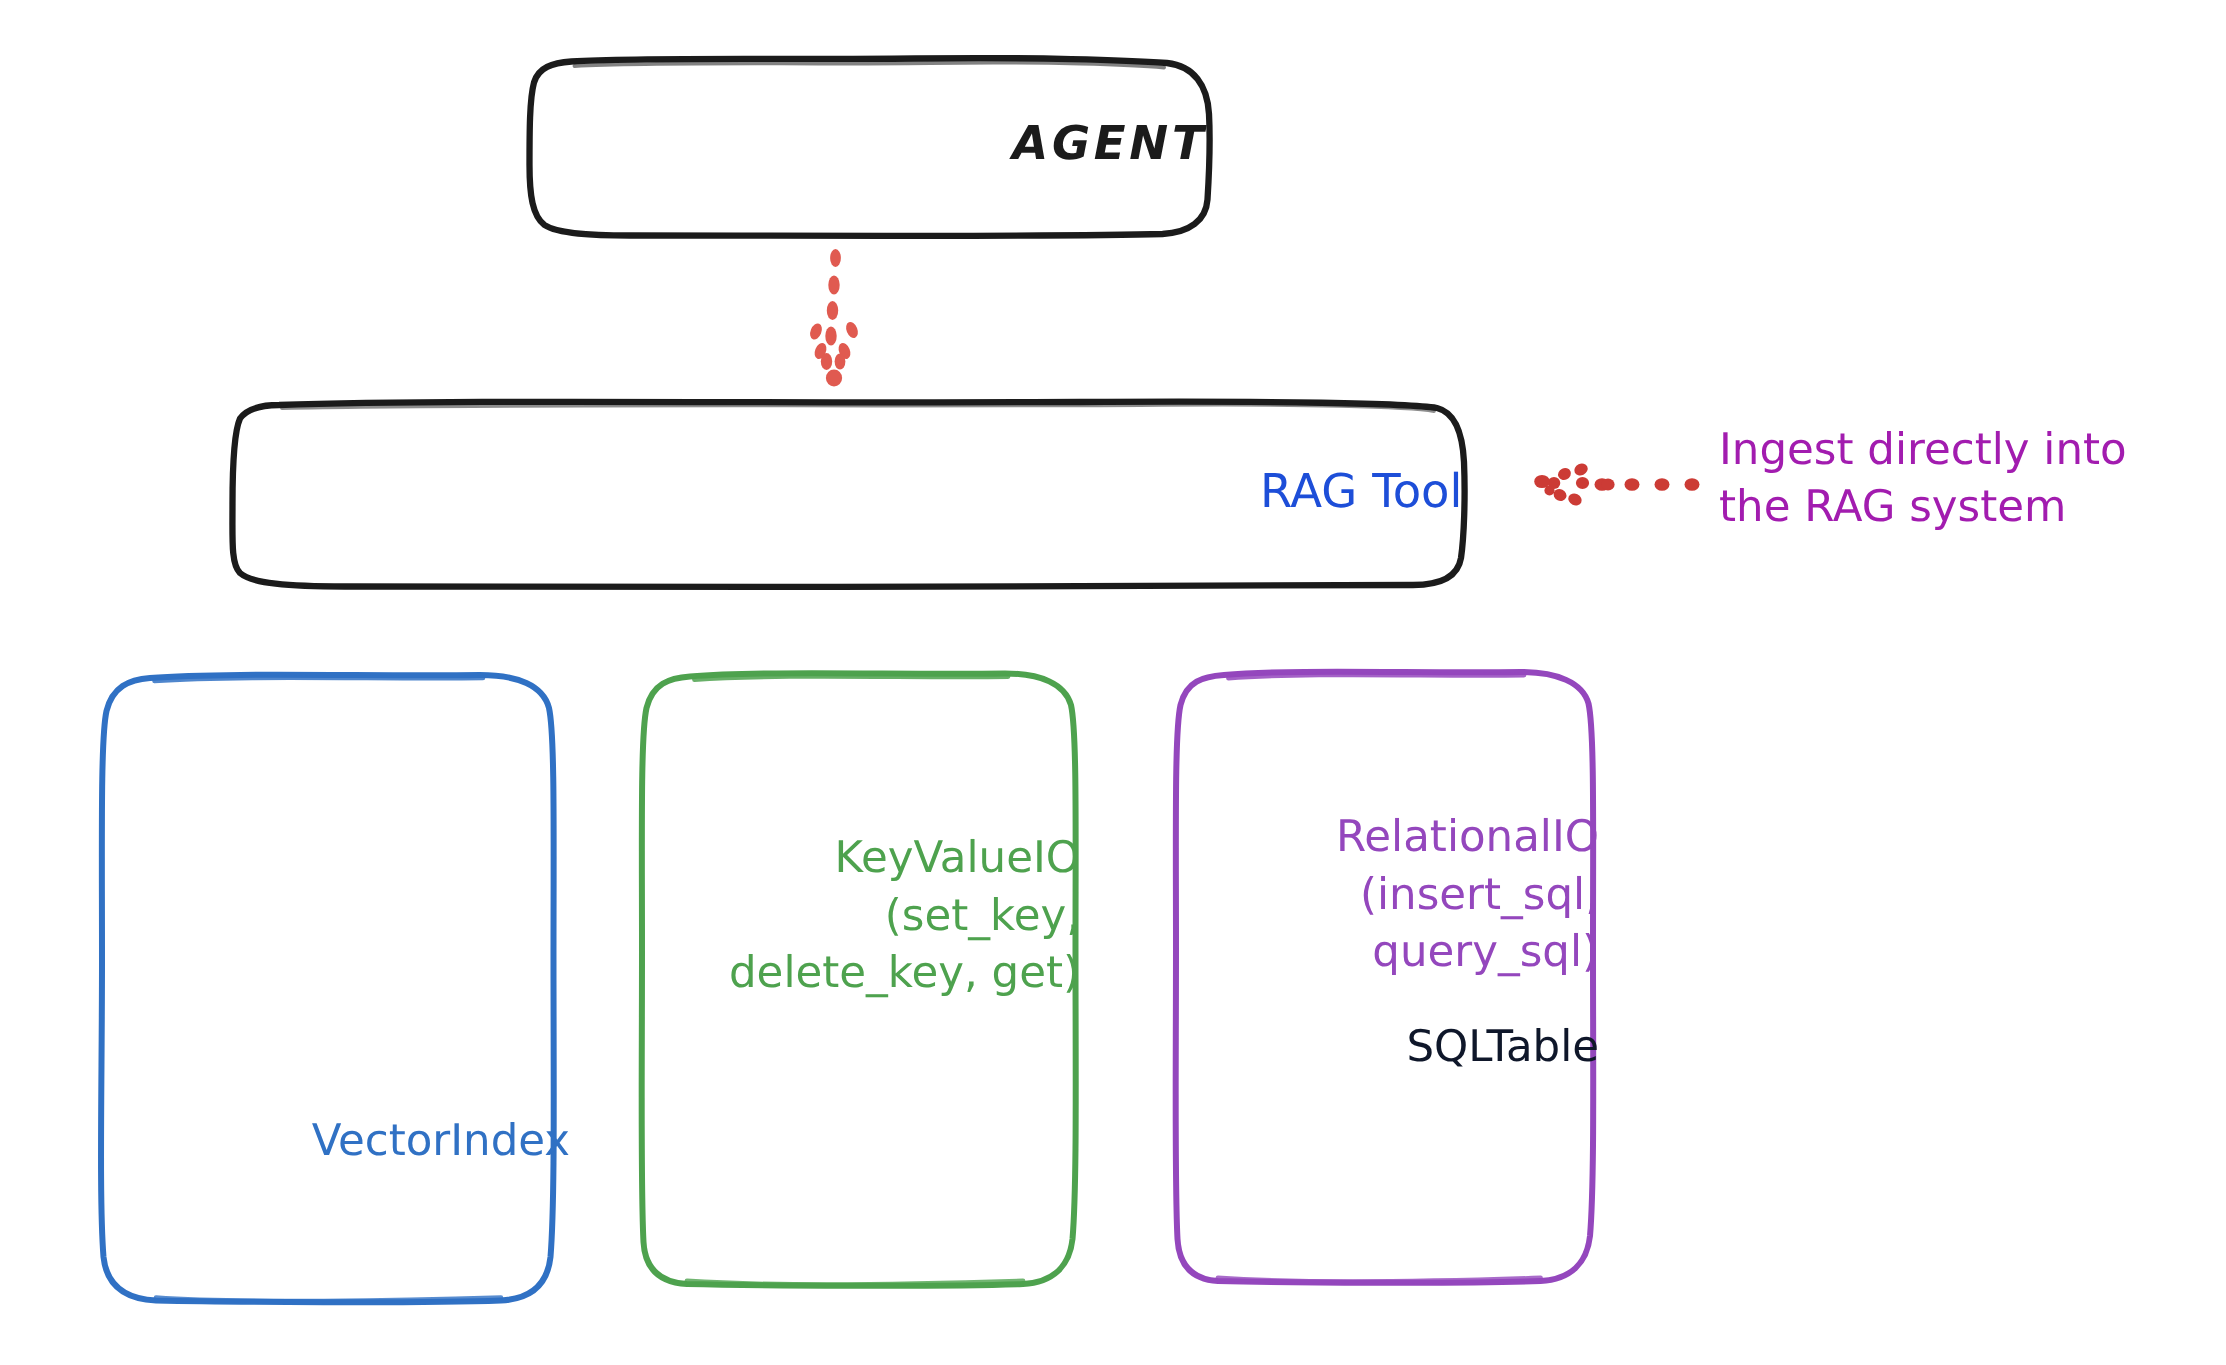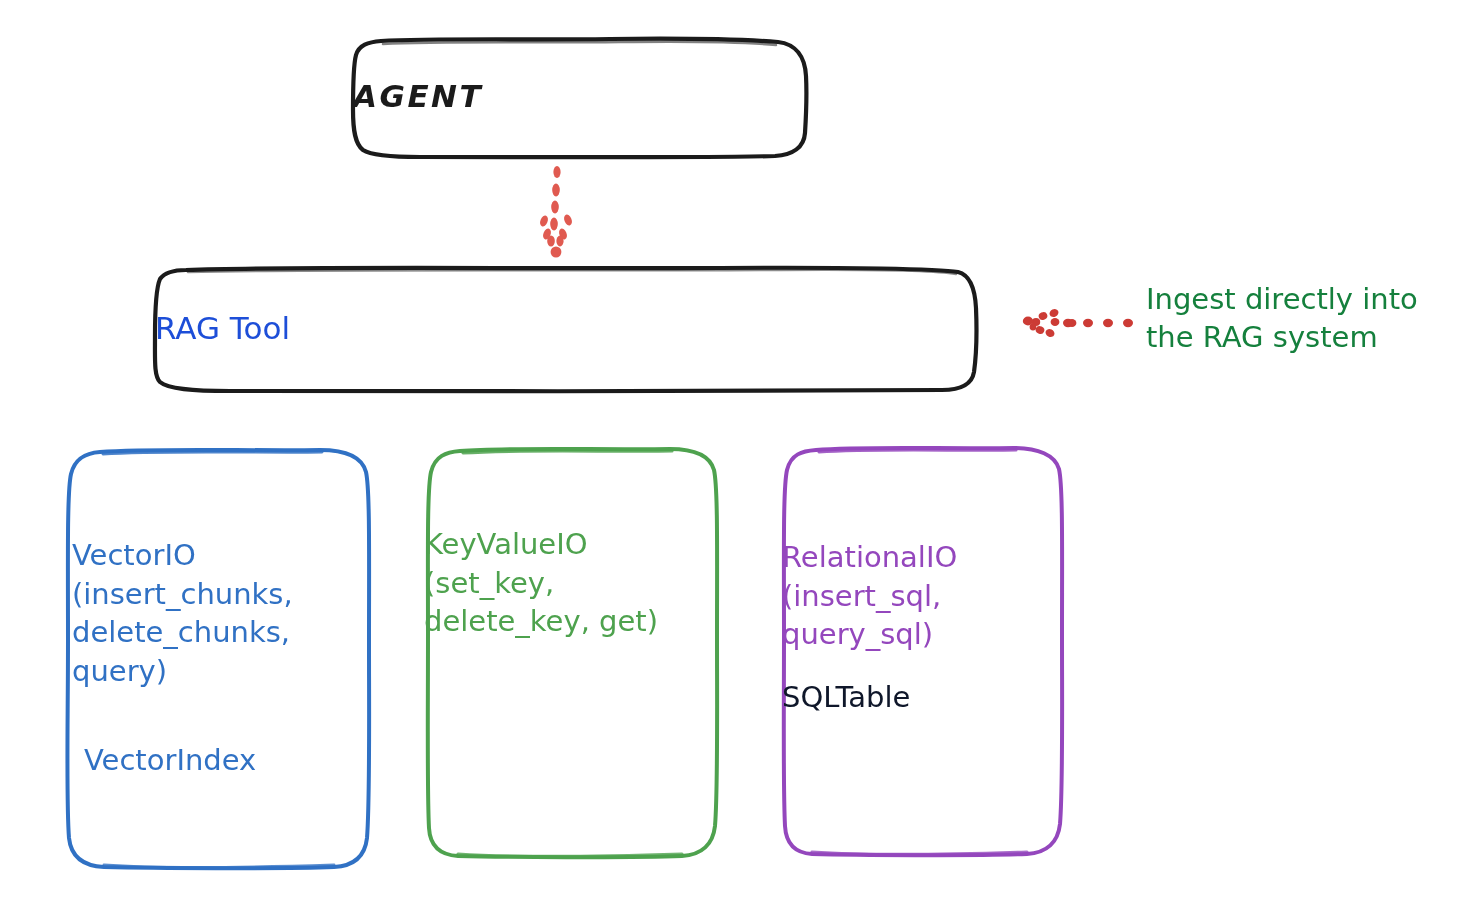--- a/index.html
+++ b/index.html
@@ -22,21 +22,21 @@
   }
   #sketch {
     position: absolute;
     left: 0;
     top: 0;
     width: 1484px;
     height: 910px;
   }
   .node-label {
     position: absolute;
-    text-align: left;
+    text-align: right;
     line-height: 1.30;
     white-space: pre-line;
     user-select: none;
   }
   
   #agent-label {
     left: 353px;
     top: 76px;
     width: 452px;
     font-size: 31px;
@@ -61,35 +61,35 @@
     font-size: 29px;
     font-weight: 500;
     line-height: 1.33;
   }
   .col-index {
     font-size: 29px;
     font-weight: 500;
   }
   #vector-api   { left: 72px;  top: 536px; width: 296px; color: #3071c4; }
   #vector-index { left: 84px;  top: 742px; width: 296px; color: #3071c4; }
-  #kv-api       { left: 424px; top: 525px; width: 296px; color: #4ea24e; }
+  #kv-api       { left: 424px; top: 552px; width: 296px; color: #4ea24e; }
   #kv-index     { left: 424px; top: 706px; width: 296px; color: #4ea24e; }
   #rel-api      { left: 782px; top: 538px; width: 284px; color: #9447bd; }
   #rel-index    { left: 782px; top: 679px; width: 284px; color: #0f172a; }
   
   #ingest-note {
     position: absolute;
     left: 1146px;
     top: 280px;
     width: 330px;
     text-align: left;
     font-size: 29px;
     font-weight: 500;
     line-height: 1.32;
-    color: #15803d;
+    color: #a21caf;
     white-space: pre-line;
     font-family: "DejaVu Sans", sans-serif;
     user-select: none;
   }
 </style>
 </head>
 <body>
 
 <div id="canvas">
 
@@ -212,24 +212,20 @@
                C 791 454, 802 451, 816 450 Z" fill="#ffffff" stroke="#9447bd" stroke-width="4.0" stroke-linecap="round" stroke-linejoin="round"></path>
       <path d="M 819 452 C 874 448, 960 451, 1016 450" fill="none" stroke="#9447bd" stroke-width="3.2" stroke-linecap="round" opacity="0.85"></path>
       <path d="M 812 852 C 872 856, 968 854, 1027 852" fill="none" stroke="#9447bd" stroke-width="3.2" stroke-linecap="round" opacity="0.8"></path>
     </g>
   </svg>
 
   <div class="node-label" id="agent-label">AGENT</div>
 
   <div class="node-label" id="ragtool-label">RAG Tool</div>
 
-  <div class="node-label col-api" id="vector-api">VectorIO
-(insert_chunks,
-delete_chunks,
-query)</div>
   <div class="node-label col-index" id="vector-index">VectorIndex</div>
 
   <div class="node-label col-api" id="kv-api">KeyValueIO
 (set_key,
 delete_key, get)</div>
 
   <div class="node-label col-api" id="rel-api">RelationalIO
 (insert_sql,
 query_sql)</div>
   <div class="node-label col-index" id="rel-index">SQLTable</div>

